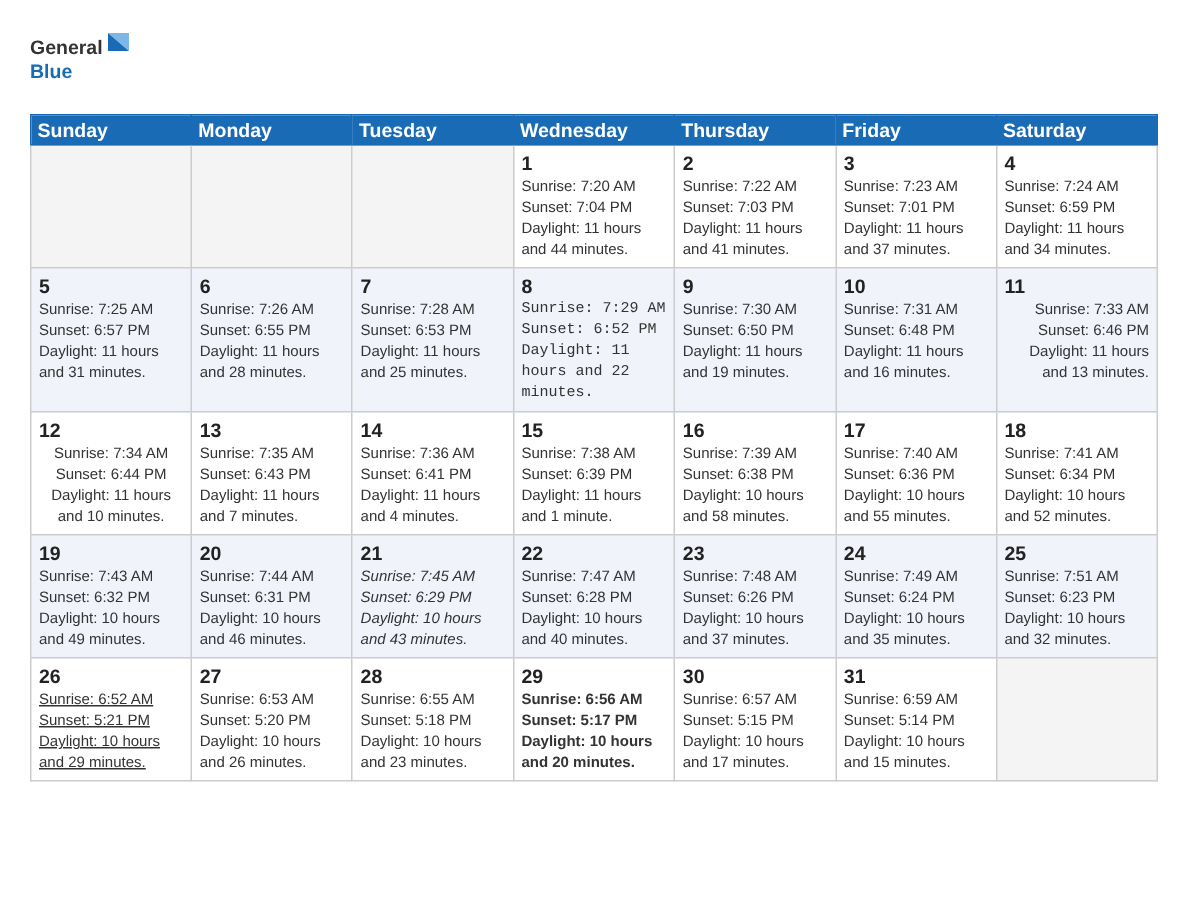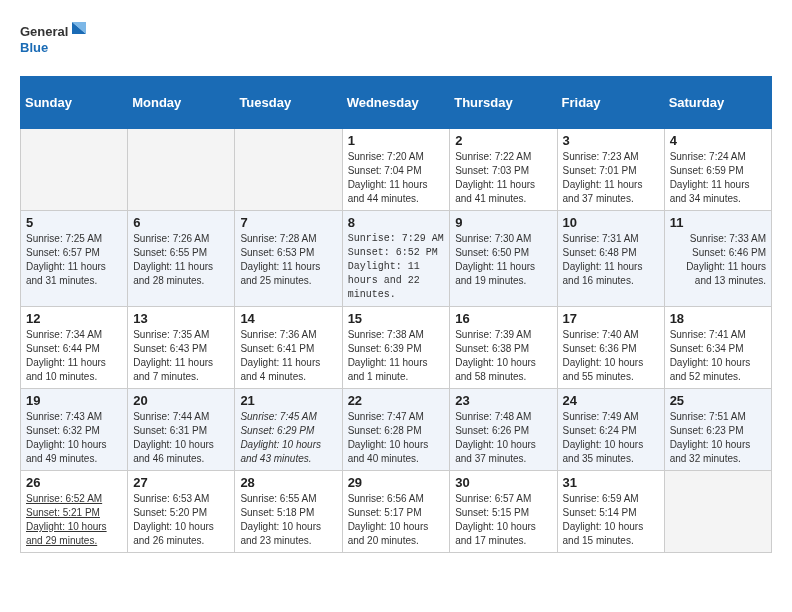--- a/index.html
+++ b/index.html
@@ -36,21 +36,21 @@
     .calendar {
       width: 100%;
       border-collapse: collapse;
       border: 1px solid #ccc;
     }
     .calendar th {
       background: #1a6bb5;
       color: #fff;
       font-size: 13px;
       font-weight: bold;
-      padding: 18px 4px;
+      padding: 2px 4px;
       text-align: left;
       border: 1px solid #1a6bb5;
     }
     .calendar td {
       border: 1px solid #ccc;
       vertical-align: top;
       padding: 4px 5px;
       width: 108px;
       min-height: 80px;
       font-size: 10.5px;
@@ -187,21 +187,21 @@
         <td>
           <span class="day-number">11</span>
           <div class="day-info" style="white-space: pre-line; text-align: right;">Sunrise: 7:33 AM
 Sunset: 6:46 PM
 Daylight: 11 hours and 13 minutes.</div>
         </td>
       </tr>
       <tr class="row-odd">
         <td>
           <span class="day-number">12</span>
-          <div class="day-info" style="white-space: pre-line;">Sunrise: 7:34 AM
+          <div class="day-info" style="white-space: pre-line; text-align: center;">Sunrise: 7:34 AM
 Sunset: 6:44 PM
 Daylight: 11 hours and 10 minutes.</div>
         </td>
         <td>
           <span class="day-number">13</span>
           <div class="day-info" style="white-space: pre-line;">Sunrise: 7:35 AM
 Sunset: 6:43 PM
 Daylight: 11 hours and 7 minutes.</div>
         </td>
         <td>
@@ -293,21 +293,21 @@
 Daylight: 10 hours and 26 minutes.</div>
         </td>
         <td>
           <span class="day-number">28</span>
           <div class="day-info" style="white-space: pre-line;">Sunrise: 6:55 AM
 Sunset: 5:18 PM
 Daylight: 10 hours and 23 minutes.</div>
         </td>
         <td>
           <span class="day-number">29</span>
-          <div class="day-info" style="white-space: pre-line;">Sunrise: 6:56 AM
+          <div class="day-info" style="white-space: pre-line; font-weight: bold;">Sunrise: 6:56 AM
 Sunset: 5:17 PM
 Daylight: 10 hours and 20 minutes.</div>
         </td>
         <td>
           <span class="day-number">30</span>
           <div class="day-info" style="white-space: pre-line;">Sunrise: 6:57 AM
 Sunset: 5:15 PM
 Daylight: 10 hours and 17 minutes.</div>
         </td>
         <td>

